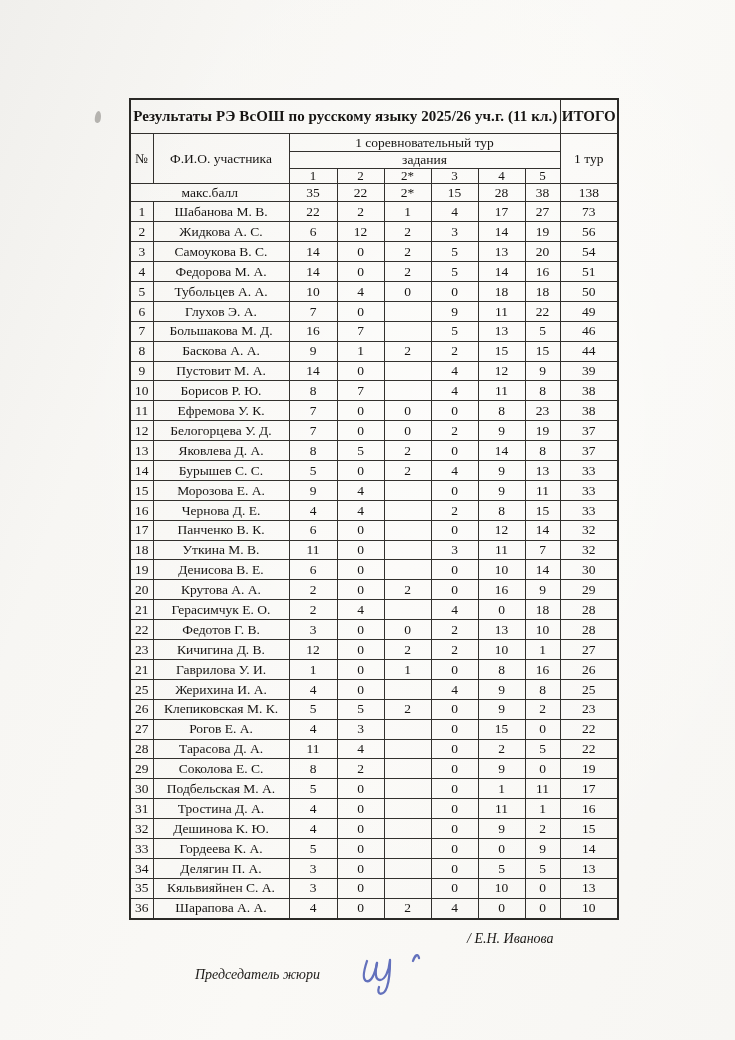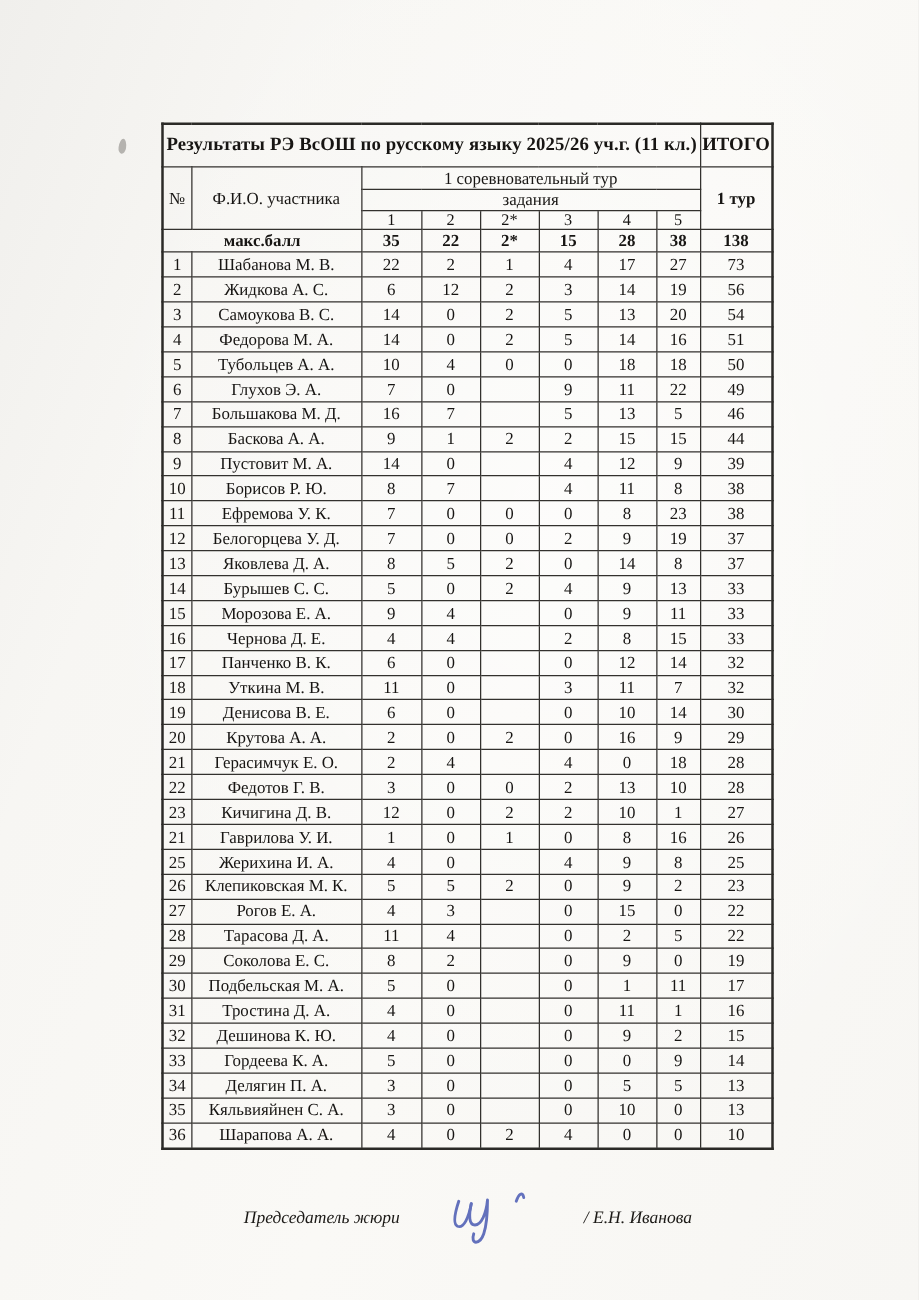--- a/index.html
+++ b/index.html
@@ -44,32 +44,32 @@
     white-space: nowrap;
     overflow: hidden;
     color: #171513;
   }
   table.results { border: 2px solid #2b2a27; }
   tr.r-title td { height: 33px; font-weight: bold; font-size: 15px; }
   tr.r-title td.title-cell { letter-spacing: 0.1px; }
   tr.r-tour td { height: 17px; }
   tr.r-zad  td { height: 15px; }
   tr.r-num  td { height: 14px; font-size: 13px; }
-  tr.r-max  td { height: 17px; font-weight: bold; text-align: center; }
+  tr.r-max  td { height: 17px; font-weight: normal; text-align: center; }
   tbody.data td { height: 18.9px; }
   td.hdr-mid { font-size: 13.5px; }
-  td.tour-total { font-weight: bold; font-size: 14px; }
+  td.tour-total { font-weight: normal; font-size: 14px; }
   .footer-text {
     position: absolute;
     font-size: 14px;
     color: #1b1916;
     font-style: italic;
   }
   .sig-left  { left: 195px; top: 967px; }
-  .sig-right { left: 467px; top: 967px; }
+  .sig-right { left: 467px; top: 931px; }
   .signature {
     position: absolute;
     left: 356px; top: 948px;
     width: 84px; height: 58px;
   }
 </style>
 </head>
 <body>
 
 <div class="page">

